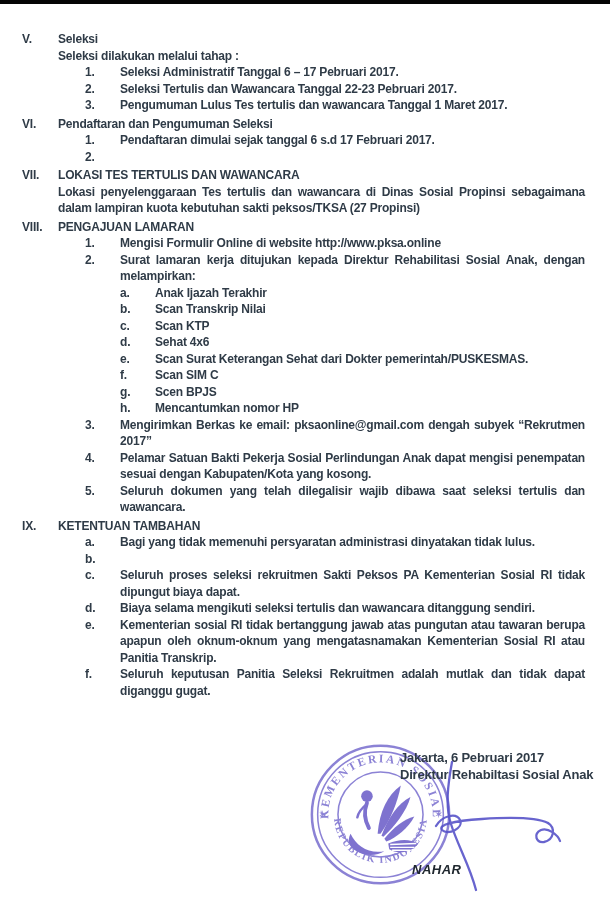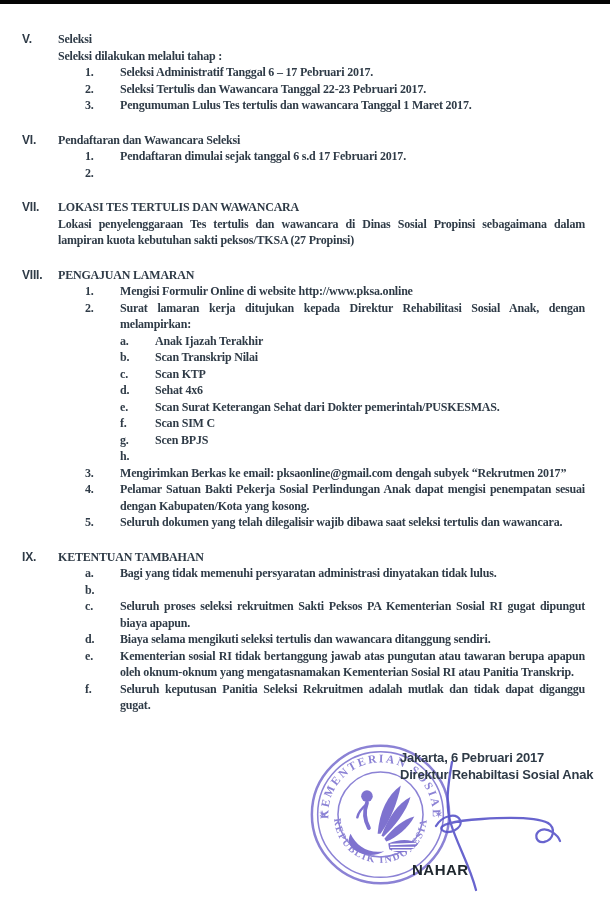--- a/index.html
+++ b/index.html
@@ -11,34 +11,34 @@
     font-family: "Liberation Sans", "DejaVu Sans", sans-serif;
     font-size: 12px;
     line-height: 16.5px;
     font-weight: 600;
     color: #2f3b47;
     letter-spacing: -0.2px;
     overflow: hidden;
   }
   .top-edge { position:absolute; top:0; left:0; width:610px; height:4px; background:#050505; }
   .content { position:absolute; top:31px; left:22px; right:25px; }
-  .sec { display:flex; margin-top:18px; }
+  .sec { display:flex; margin-top:2px; }
   .sec:first-child { margin-top:0; }
   .sec-num { flex:0 0 36px; }
-  .sec-body { flex:1; min-width:0;font-family:Liberation Serif, serif; }
+  .sec-body { flex:1; min-width:0; }
   .item { display:flex; }
   .m1 { flex:0 0 35px; margin-left:27px; }
   .m2 { flex:0 0 35px; margin-left:62px; }
   .t  { flex:1; text-align: justify; }
   .body-par { text-align: justify; }
   
   .stamp-svg { position:absolute; left:308px; top:742px; width:145px; height:145px; z-index:1; opacity:0.93; }
   .closing-text { position:absolute; left:400px; top:749px; z-index:2; line-height:17px; font-size:13px; }
   .sig-svg { position:absolute; left:412px; top:748px; width:160px; height:150px; z-index:3; }
-  .sig-name { position:absolute; left:412px; top:862px; z-index:4; font-size:15px; font-weight:700; letter-spacing:0.5px; color:#20282f; }
+  .sig-name { position:absolute; left:412px; top:862px; z-index:4; font-size:13px; font-weight:700; letter-spacing:0.5px; color:#20282f;font-style:italic; }
   .stamp-arc-text { font-size:12px; font-weight:700; letter-spacing:2.2px; fill:#8379d2; font-family:"Liberation Serif","DejaVu Serif",serif; }
   .stamp-arc-text-b { font-size:10.5px; font-weight:700; letter-spacing:1.6px; fill:#8379d2; font-family:"Liberation Serif","DejaVu Serif",serif; }
   .stamp-star { font-size:11px; fill:#8379d2; font-weight:700; }
 </style>
 </head>
 <body>
 
 <div class="page">
   <div class="top-edge"></div>
 
@@ -60,21 +60,21 @@
         <div class="item">
           <div class="m1">3.</div>
           <div class="t">Pengumuman Lulus Tes tertulis dan wawancara Tanggal 1 Maret 2017.</div>
         </div>
       </div>
     </div>
 
     <div class="sec">
       <div class="sec-num">VI.</div>
       <div class="sec-body">
-        <div>Pendaftaran dan Wawancara Seleksi</div>
+        <div>Pendaftaran dan Pengumuman Seleksi</div>
         <div class="item">
           <div class="m1">1.</div>
           <div class="t">Pendaftaran dimulai sejak tanggal 6 s.d 17 Februari 2017.</div>
         </div>
         <div class="item">
           <div class="m1">2.</div>
         </div>
       </div>
     </div>
 
@@ -121,20 +121,21 @@
         <div class="item subitem">
           <div class="m2">f.</div>
           <div class="t">Scan SIM C</div>
         </div>
         <div class="item subitem">
           <div class="m2">g.</div>
           <div class="t">Scen BPJS</div>
         </div>
         <div class="item subitem">
           <div class="m2">h.</div>
+          <div class="t">Mencantumkan nomor HP</div>
         </div>
         <div class="item">
           <div class="m1">3.</div>
           <div class="t">Mengirimkan Berkas ke email: pksaonline@gmail.com dengah subyek “Rekrutmen 2017”</div>
         </div>
         <div class="item">
           <div class="m1">4.</div>
           <div class="t">Pelamar Satuan Bakti Pekerja Sosial Perlindungan Anak dapat mengisi penempatan sesuai dengan Kabupaten/Kota yang kosong.</div>
         </div>
         <div class="item">
@@ -150,21 +151,21 @@
         <div>KETENTUAN TAMBAHAN</div>
         <div class="item">
           <div class="m1">a.</div>
           <div class="t">Bagi yang tidak memenuhi persyaratan administrasi dinyatakan tidak lulus.</div>
         </div>
         <div class="item">
           <div class="m1">b.</div>
         </div>
         <div class="item">
           <div class="m1">c.</div>
-          <div class="t">Seluruh proses seleksi rekruitmen Sakti Peksos PA Kementerian Sosial RI gugat dipungut biaya apapun.</div>
+          <div class="t">Seluruh proses seleksi rekruitmen Sakti Peksos PA Kementerian Sosial RI tidak dipungut biaya dapat.</div>
         </div>
         <div class="item">
           <div class="m1">d.</div>
           <div class="t">Biaya selama mengikuti seleksi tertulis dan wawancara ditanggung sendiri.</div>
         </div>
         <div class="item">
           <div class="m1">e.</div>
           <div class="t">Kementerian sosial RI tidak bertanggung jawab atas pungutan atau tawaran berupa apapun oleh oknum-oknum yang mengatasnamakan Kementerian Sosial RI atau Panitia Transkrip.</div>
         </div>
         <div class="item">

